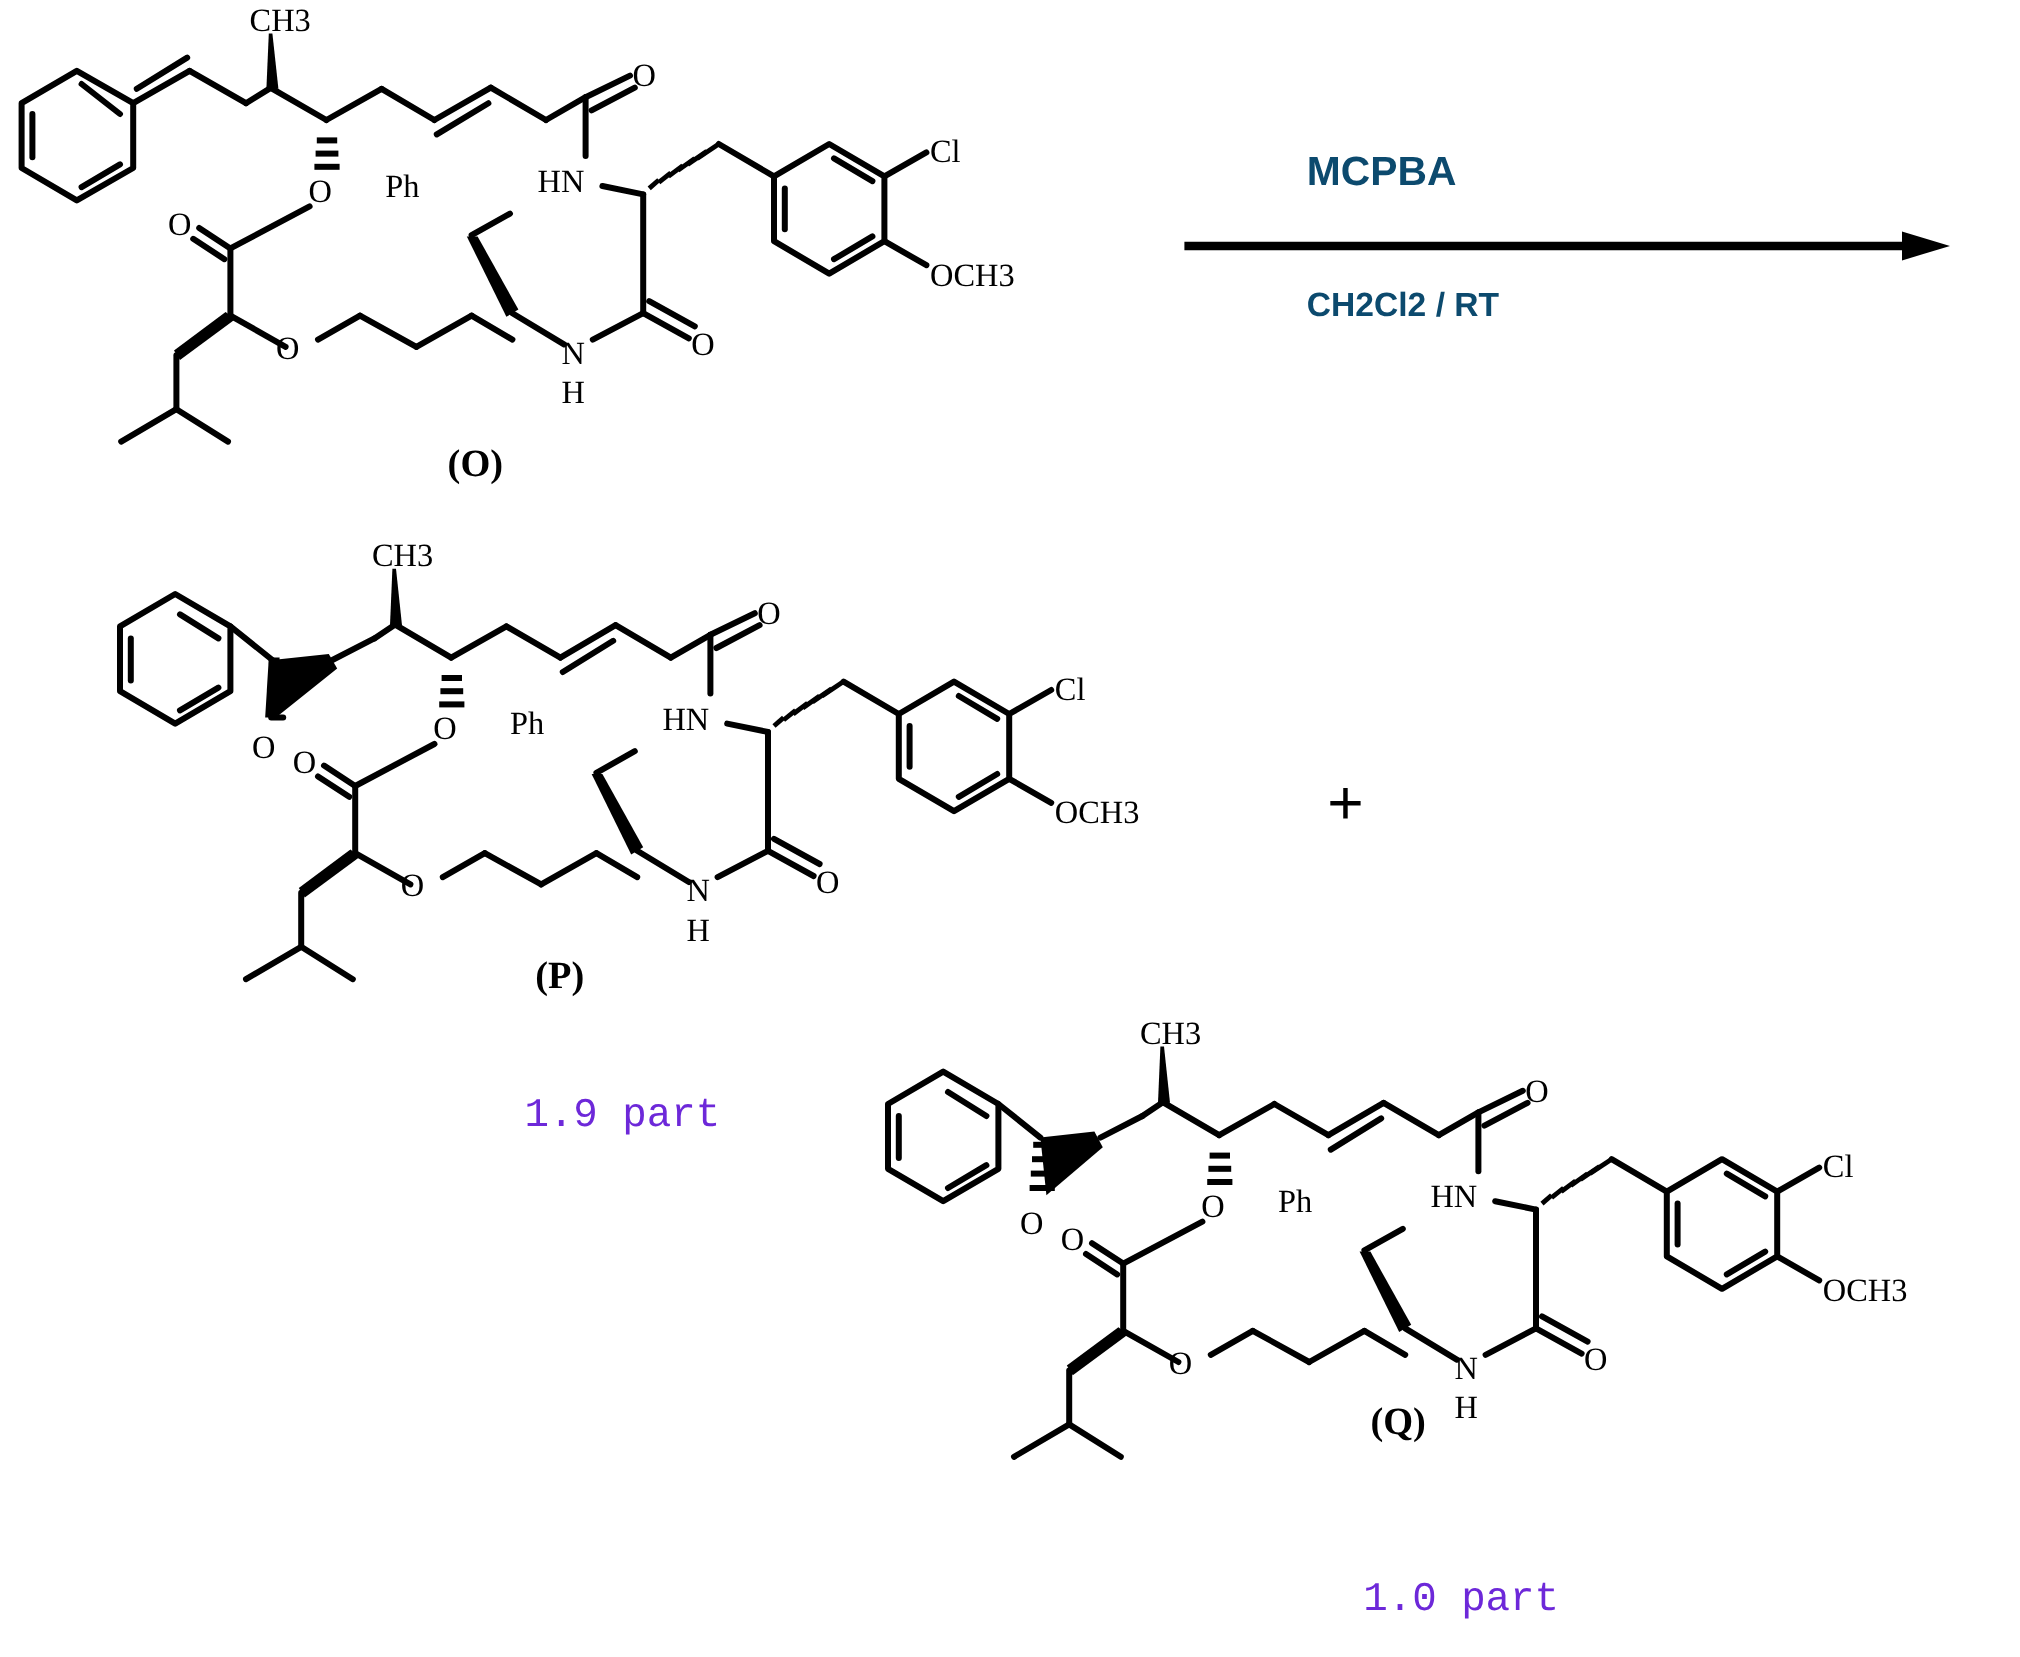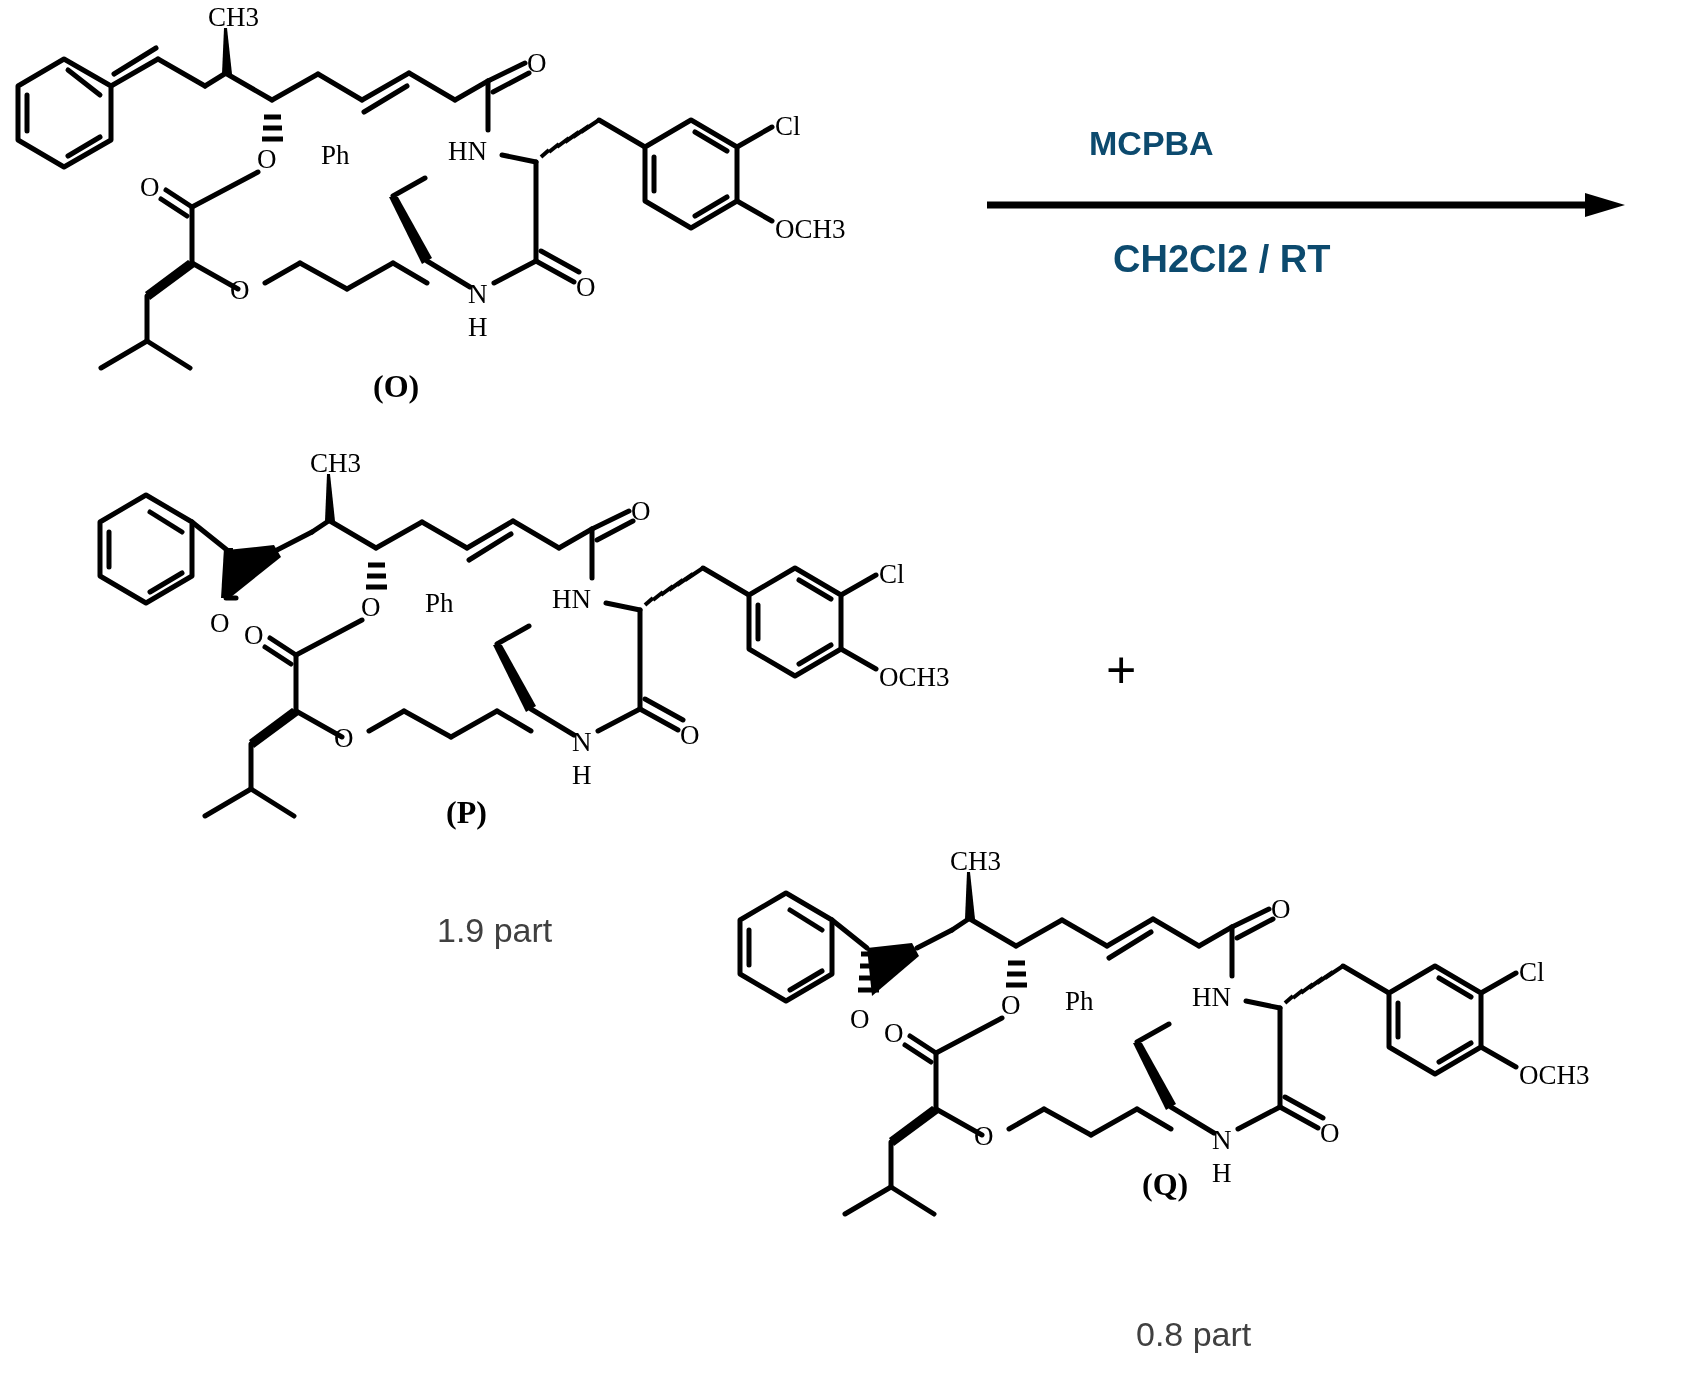--- a/index.html
+++ b/index.html
@@ -22,22 +22,22 @@
   }
   .lbl-serif-bold {
     position: absolute;
     font-family: "Liberation Serif", serif;
     font-weight: bold;
     color: #000;
     white-space: nowrap;
   }
   .lbl-mono {
     position: absolute;
-    font-family: Liberation Sans, sans-serif;
-    color: #404040;
+    font-family: Liberation Mono, monospace;
+    color: #6d28d9;
     white-space: nowrap;
   }
   .lbl-sans-bold {
     position: absolute;
     font-family: "Liberation Sans", sans-serif;
     font-weight: bold;
     color: #0c4a6e;
     white-space: nowrap;
   }
   .plus-sign {
@@ -181,21 +181,21 @@
 
   <div class="lbl-sans-bold" style="left:1089px; top:124px; font-size:34px;">MCPBA</div>
 
   <div class="arrowline" style="left:985px; top:185px;">
     <svg width="640" height="40" viewBox="0 0 640 40">
       <line x1="2" y1="20" x2="600" y2="20" stroke="#000" stroke-width="7"></line>
       <polygon points="600,8 640,20 600,32" fill="#000"></polygon>
     </svg>
   </div>
 
-  <div class="lbl-sans-bold" style="left:1089px; top:238px; font-size:38px;margin-left:24px;">CH2Cl2 / RT</div>
+  <div class="lbl-sans-bold" style="left:1089px; top:238px; font-size:28px;">CH2Cl2 / RT</div>
 
   <div class="struct" style="left:40px; top:440px;">
     <svg width="940" height="400" viewBox="0 0 940 400">
       <g stroke="#000" stroke-width="5" fill="none" stroke-linecap="round" stroke-linejoin="round">
 
         <polygon points="60,82 60,136 106,163 152,136 152,82 106,55"></polygon>
         <line x1="69" y1="92" x2="69" y2="127"></line>
         <line x1="110" y1="152" x2="142" y2="133"></line>
         <line x1="142" y1="92" x2="110" y2="72"></line>
 
@@ -405,15 +405,15 @@
         <line x1="781" y1="167" x2="749" y2="148"></line>
         <line x1="791" y1="163" x2="826" y2="143"></line>
         <line x1="791" y1="217" x2="826" y2="237"></line>
       </g>
       <text x="829" y="151" font-size="27">Cl</text>
       <text x="829" y="254" font-size="27">OCH3</text>
     </svg>
   </div>
 
   <div class="lbl-serif-bold" style="left:1142px; top:1166px; font-size:32px;">(Q)</div>
-  <div class="lbl-mono" style="left:1136px; top:1315px; font-size:34px;">0.8 part</div>
+  <div class="lbl-mono" style="left:1136px; top:1315px; font-size:34px;">1.0 part</div>
 
 </div>
 
 </body></html>

